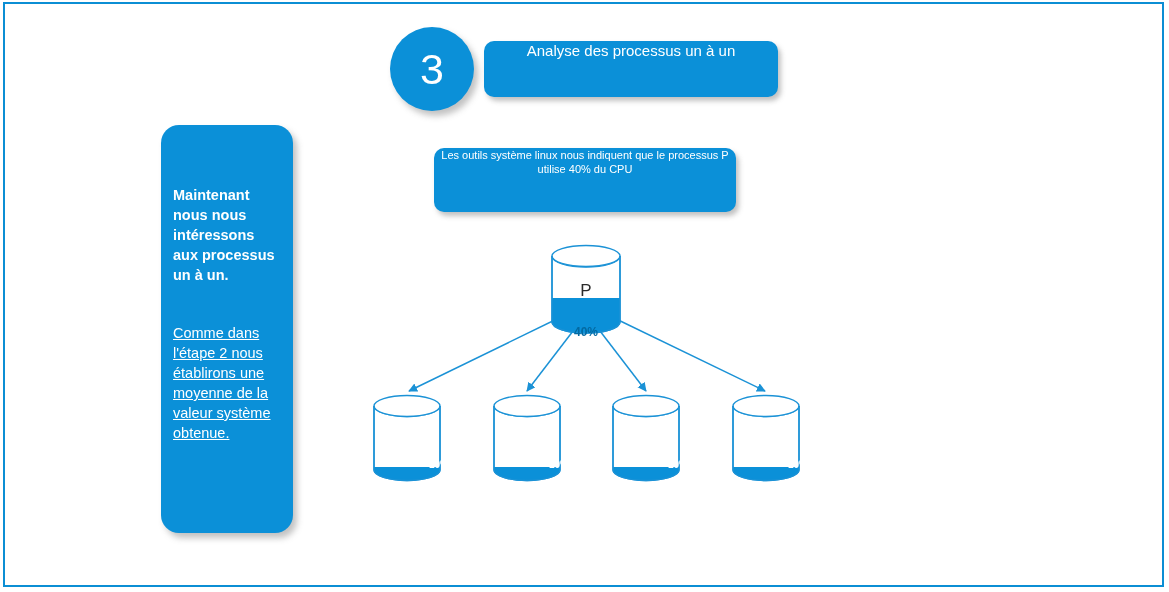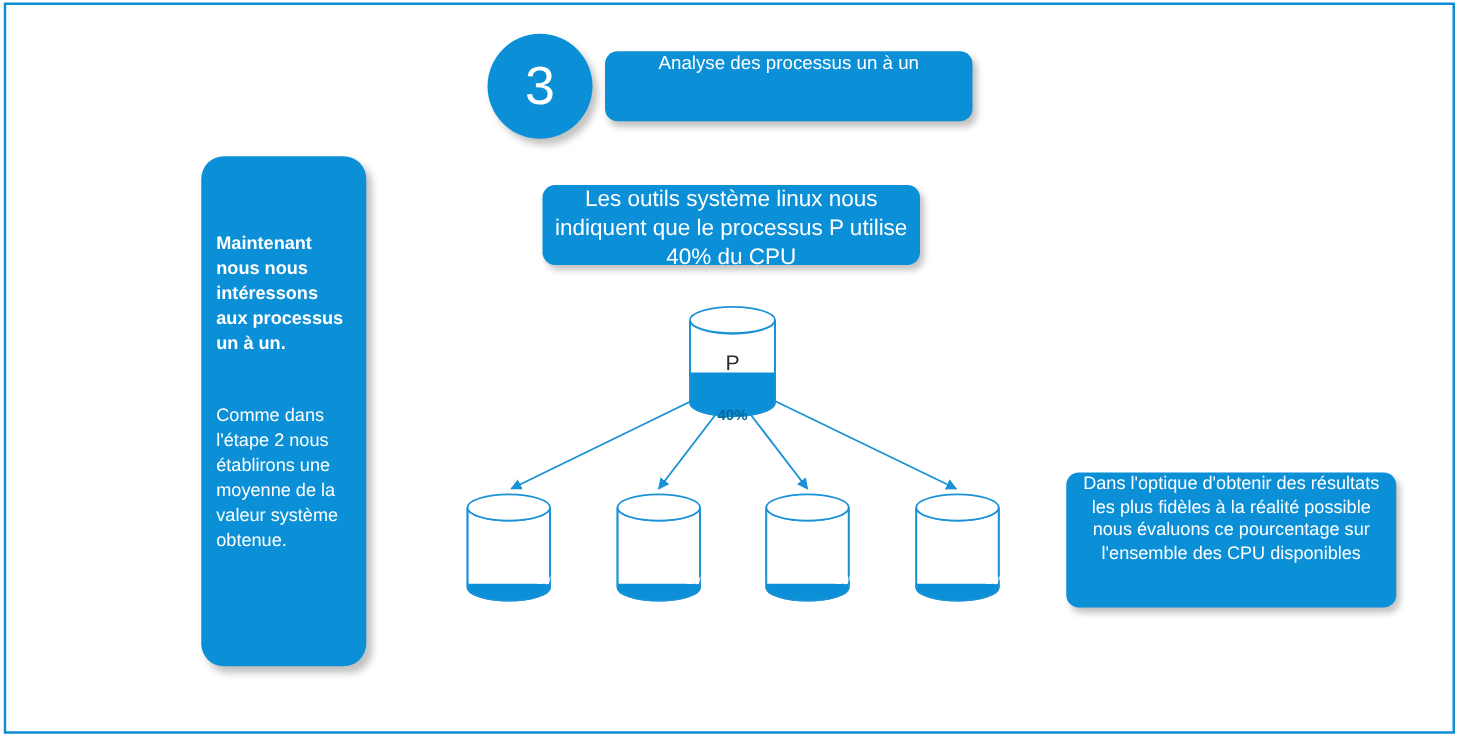--- a/index.html
+++ b/index.html
@@ -91,29 +91,30 @@
     font-size: 14.5px;
     font-weight: bold;
     line-height: 1.38;
     margin: 0;
   }
   #sidebar .para-regular {
     font-size: 14.5px;
     font-weight: normal;
     line-height: 1.38;
     margin: 38px 0 0 0;
+    text-decoration: underline;
   }
 
   
   #callout-top {
     left: 434px;
     top: 148px;
     width: 302px;
     height: 64px;
-    font-size: 18px;
+    font-size: 11px;
     padding: 0 6px;
   }
 
   
   #callout-right {
     left: 853px;
     top: 378px;
     width: 264px;
     height: 108px;
     font-size: 14.5px;
@@ -209,23 +210,20 @@
 
   <div id="sidebar">
     <p class="para-bold">Maintenant nous nous intéressons aux processus un à un.</p>
     <p class="para-regular">Comme dans l'étape 2 nous établirons une moyenne de la valeur système obtenue.</p>
   </div>
 
   <div id="callout-top" class="bluebox">
     <span>Les outils système linux nous indiquent que le processus P utilise 40% du CPU</span>
   </div>
 
-  <div id="callout-right" class="bluebox">
-    <span>Dans l'optique d'obtenir des résultats les plus fidèles à la réalité possible nous évaluons ce pourcentage sur l'ensemble des CPU disponibles</span>
-  </div>
 
   <div class="cyl" id="cyl-main">
     <svg width="70" height="88" viewBox="0 0 70 88" xmlns="http://www.w3.org/2000/svg">
       <defs>
         <clipPath id="clip-main">
           <path d="M1,11 L1,77 A34,11 0 0,0 69,77 L69,11 A34,11 0 0,1 1,11 z"></path>
         </clipPath>
       </defs>
 
       <path d="M1,11 L1,77 A34,11 0 0,0 69,77 L69,11 A34,11 0 0,1 1,11 z" fill="#ffffff" stroke="#1b92d6" stroke-width="1.4"></path>

